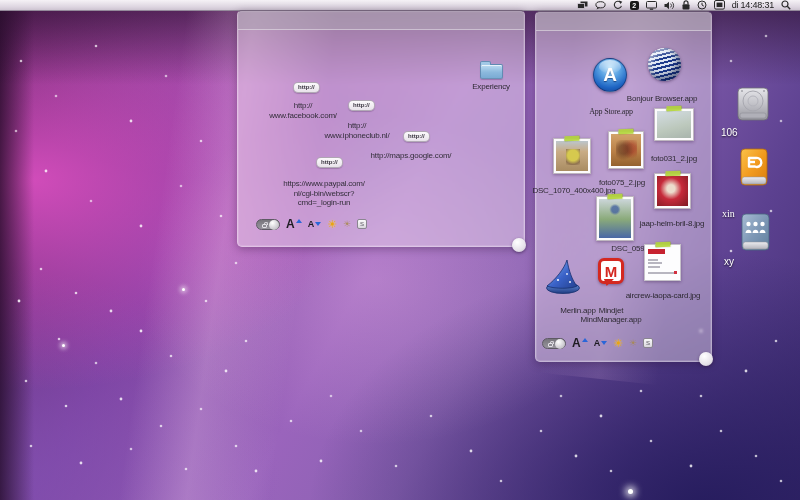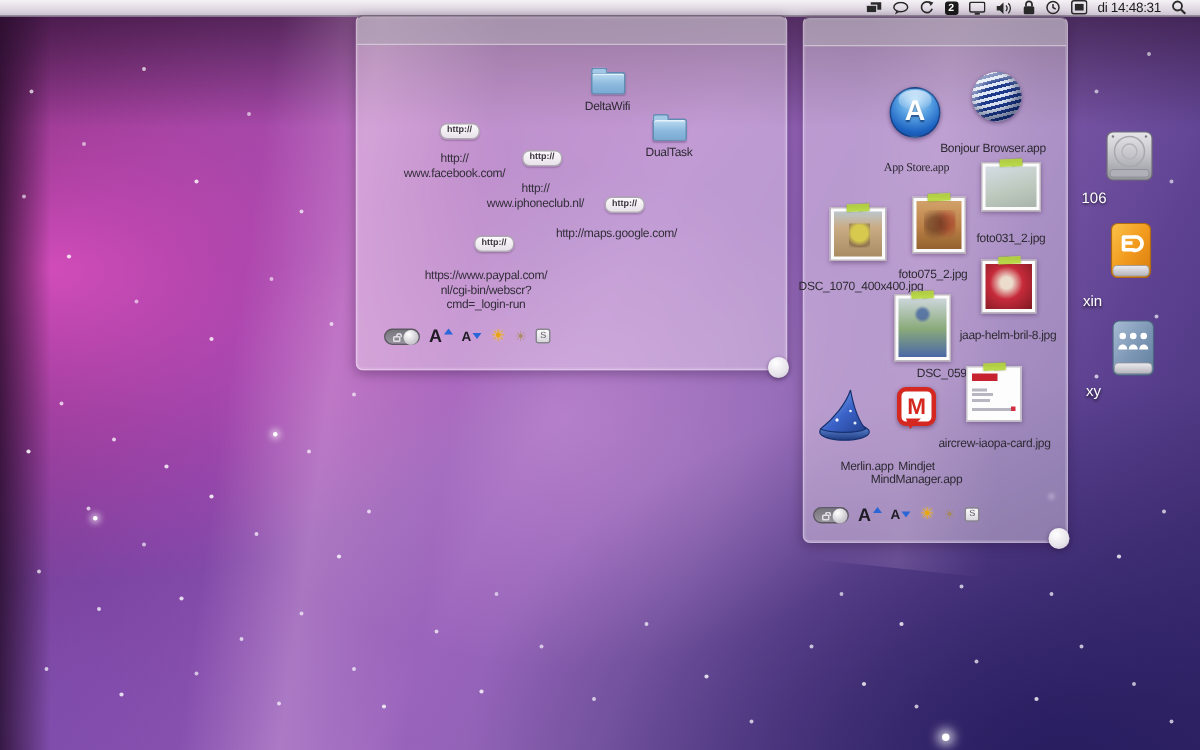--- a/index.html
+++ b/index.html
@@ -229,27 +229,23 @@
       <svg width="10" height="10">
           <circle cx="4" cy="4" r="3" fill="none" stroke="#2a2a2a" stroke-width="1.2"></circle>
           <line x1="6.3" y1="6.3" x2="9.2" y2="9.2" stroke="#2a2a2a" stroke-width="1.4"></line>
         </svg>
     </span>
   </div>
 
   <div class="panel" style="left:237px;top:10px;width:288px;height:237px;">
     <div class="panel-head"></div>
 
-    <div class="fitem" style="left:135px;top:33px;">
+    <div class="fitem" style="left:221px;top:49px;">
       <div class="folder"></div>
-      <div class="ilabel">DeltaWifi</div>
-    </div>
-    <div class="fitem" style="left:176px;top:64px;">
-      <div class="folder"></div>
-      <div class="ilabel">DualTask</div>
+      <div class="ilabel">Experiency</div>
     </div>
 
     <span class="bubble" style="left:55px;top:71px;">http://</span>
     <span class="bubble" style="left:110px;top:89px;">http://</span>
     <span class="bubble" style="left:165px;top:120px;">http://</span>
     <span class="bubble" style="left:78px;top:146px;">http://</span>
 
     <div class="linktext" style="left:5px;top:90px;width:120px;">
       <div>http://</div>
       <div>www.facebook.com/</div>
@@ -418,21 +414,21 @@
           <stop offset="0" stop-color="#ececf0"></stop>
             <stop offset="1" stop-color="#b4b4bc"></stop>
         </linearGradient>
       </defs>
       <rect x="3" y="2" width="26" height="36" rx="4" fill="url(#gora)" stroke="#b06a10" stroke-width="0.8"></rect>
       <rect x="4" y="30" width="24" height="7" rx="2.5" fill="url(#gsil2)" stroke="#909098" stroke-width="0.5"></rect>
       <path d="M11,11 h7 a4.5,4.5 0 1 1 -1,8.5 h-6 z" fill="none" stroke="#ffffff" stroke-width="2.4" stroke-linejoin="round"></path>
       <path d="M11,15 h6" stroke="#ffffff" stroke-width="2.4"></path>
     </svg>
   </div>
-  <div class="dlabel" style="left:722px;top:196px;">xin</div>
+  <div class="dlabel" style="left:722px;top:208px;font-family:Liberation Serif, serif;">xin</div>
 
   <div style="position:absolute;left:740px;top:212px;">
     <svg width="31" height="40">
       <defs>
         <linearGradient id="gblu" x1="0" y1="0" x2="1" y2="1">
           <stop offset="0" stop-color="#a8bcd4"></stop>
             <stop offset="0.5" stop-color="#7e98b6"></stop>
             <stop offset="1" stop-color="#60809e"></stop>
         </linearGradient>
       </defs>

